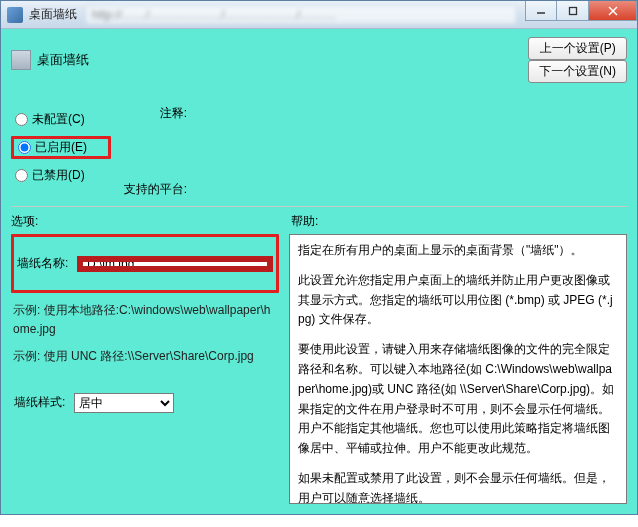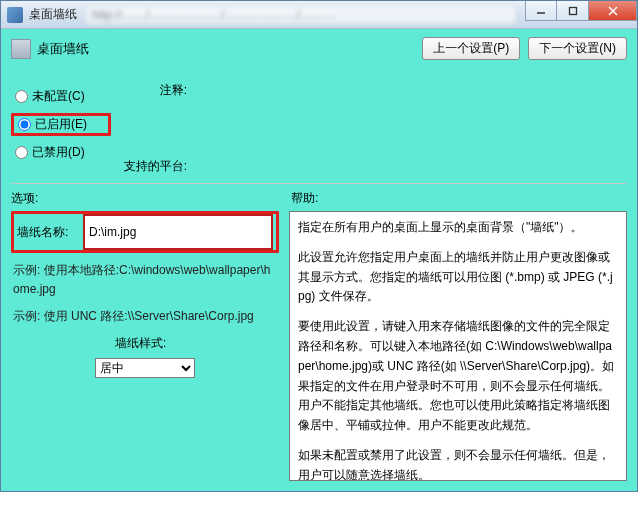--- a/index.html
+++ b/index.html
@@ -72,21 +72,21 @@
     display:flex; align-items:center;
     margin-bottom:6px;
   }
   .header-row .hicon {
     width:20px; height:20px;
     background:linear-gradient(#cfd8e2,#a8b4c2);
     border:1px solid #8a96a4;
     margin-right:6px;
   }
   .header-row .htitle { font-size:13px; }
-  .nav-btns { margin-left:auto; display:flex; gap:8px;}
+  .nav-btns { margin-left:auto; display:flex; gap:0;flex-direction:column;}
   button.std {
     font: inherit;
     padding: 2px 10px;
     min-height:22px;
     background: linear-gradient(#fdfdfd,#e9e9e9);
     border:1px solid #8a8a8a;
     border-radius:3px;
     cursor:pointer;
   }
   .upper {
@@ -137,27 +137,27 @@
   .mid-labels { display:flex; }
   .mid-labels .left { width:280px; }
   .mid-labels .right { flex:1; }
   .lower {
     display:flex; gap:10px; margin-top:4px;
   }
   .left-col {
     width:268px;
   }
   .field-row {
-    display:flex; align-items:center; gap:6px;
-    padding:0 3px;
+    display:flex; align-items:center; gap:0;
+    padding:18px 3px;
   }
   .field-row .flabel { width:60px; }
   .field-row input[type=text] {
-    flex:1; height:36px;
-    border:2px solid #b91c1c;
+    flex:1; height:16px;
+    border:6px solid #b91c1c;
     padding:0 4px;
     font:inherit;
     background:#fff;
   }
   .example {
     margin:8px 2px;
     color:#222;
     line-height:1.6;
     word-break:break-all;
   }
@@ -250,21 +250,21 @@
 
     <div class="lower">
 
       <div class="left-col">
         <div class="field-row highlight-red">
           <div class="flabel">墙纸名称:</div>
           <input type="text" value="D:\im.jpg" style="">
         </div>
         <div class="example">示例: 使用本地路径:C:\windows\web\wallpaper\home.jpg</div>
         <div class="example">示例: 使用 UNC 路径:\\Server\Share\Corp.jpg</div>
-        <div class="field-row" style="margin-top:6px;flex-direction:column;">
+        <div class="field-row" style="margin-top:6px;">
           <div class="flabel">墙纸样式:</div>
           <select class="combo">
             <option>居中</option>
           </select>
         </div>
       </div>
 
       <div class="help-box">
         <p>指定在所有用户的桌面上显示的桌面背景（"墙纸"）。</p>
         <p>此设置允许您指定用户桌面上的墙纸并防止用户更改图像或其显示方式。您指定的墙纸可以用位图 (*.bmp) 或 JPEG (*.jpg) 文件保存。</p>

